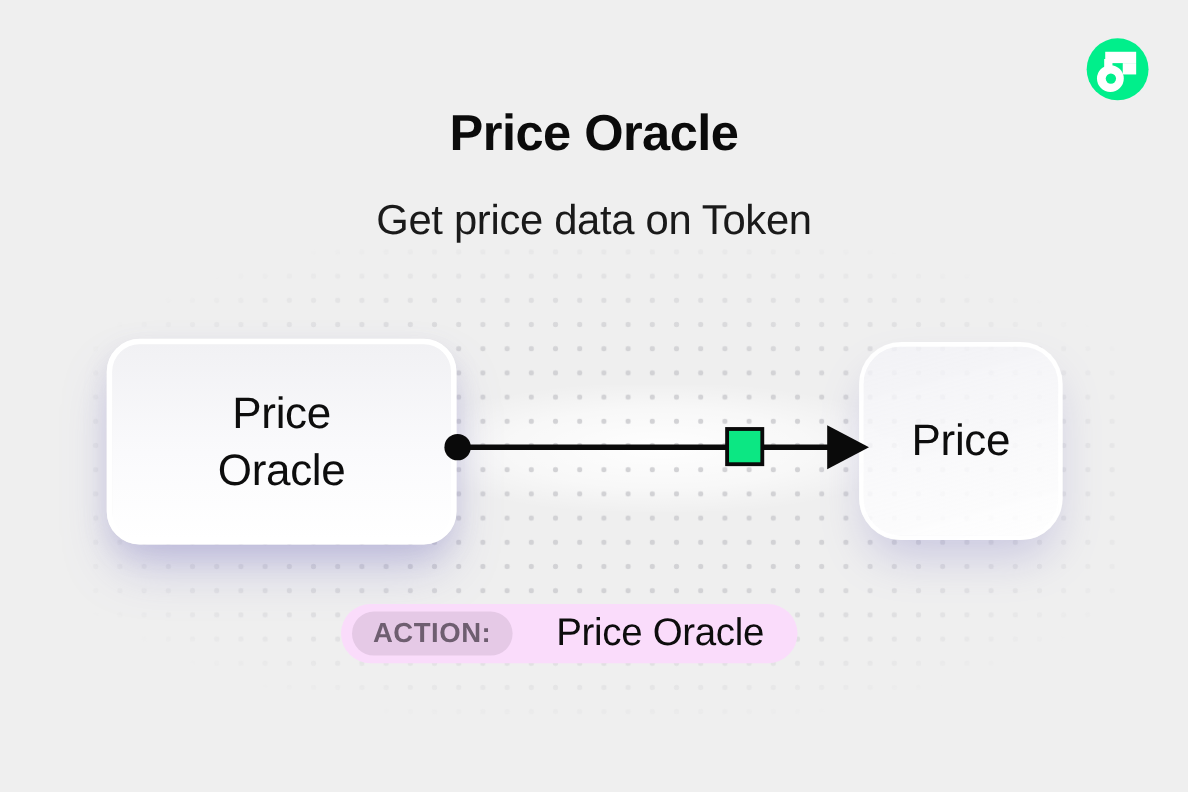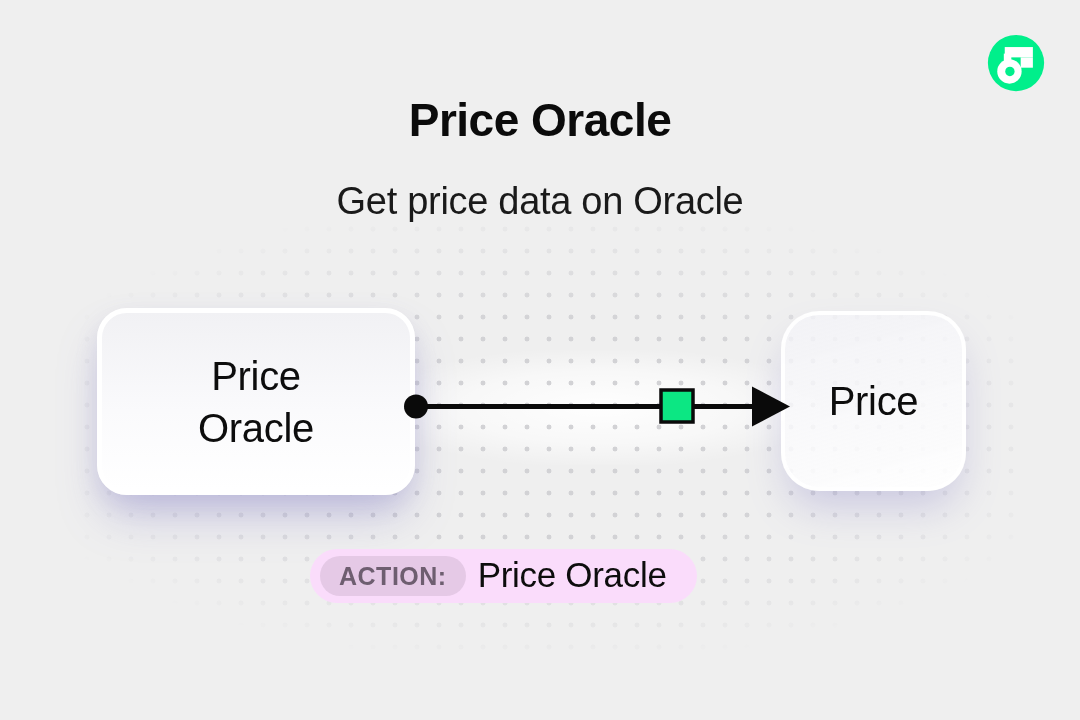--- a/index.html
+++ b/index.html
@@ -89,21 +89,21 @@
 
   .connector-svg{
     position:absolute;left:0;top:0;width:1080px;height:720px;
     z-index:6;pointer-events:none;
   }
   .step-marker{fill:var(--connector-green);}
 
   .action-pill{
     position:absolute;left:310px;top:549px;height:54px;
     display:inline-flex;align-items:center;
-    gap:12px;
+    gap:40px;
     padding:0 30px 0 10px;
     border-radius:27px;
     background:var(--action-pill-bg);
     z-index:5;
   }
   .action-badge{
     display:flex;align-items:center;
     height:40px;border-radius:20px;
     padding:0 19px;
     background:var(--action-badge-bg);
@@ -118,21 +118,21 @@
 </style>
 </head>
 <body>
 
 <div class="stage">
 
   <div class="connector-glow"></div>
   <div class="dot-grid"></div>
 
   <h1 class="page-title">Price Oracle</h1>
-  <div class="page-subtitle">Get price data on Oracle</div>
+  <div class="page-subtitle">Get price data on Token</div>
 
   <svg class="flow-logo" viewBox="0 0 64 64" aria-hidden="true">
     <circle class="logo-bg" cx="32" cy="32" r="30"></circle>
 
     <rect x="20" y="15" width="30" height="11" fill="#ffffff"></rect>
     <rect x="37" y="26" width="13" height="11" fill="#ffffff"></rect>
     <rect x="19" y="22" width="8" height="13" fill="#ffffff"></rect>
     <circle cx="25" cy="41" r="13" fill="#ffffff"></circle>
     <circle cx="25.5" cy="41" r="5" class="logo-bg"></circle>
   </svg>

